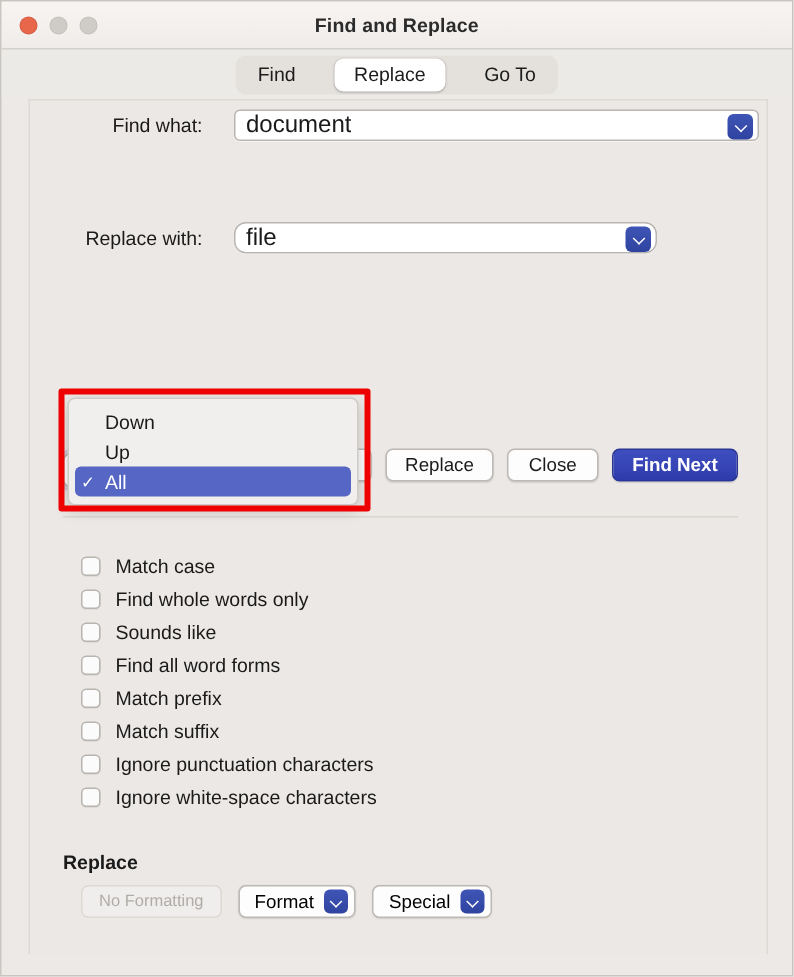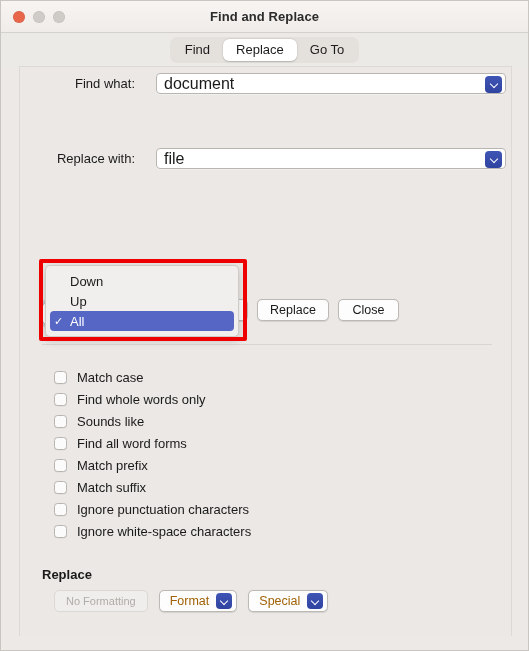--- a/index.html
+++ b/index.html
@@ -65,21 +65,21 @@
     display: flex;
     align-items: center;
     justify-content: center;
   }
   .segmented {
     display: flex;
     align-items: center;
     background: #e4e1dd;
     border-radius: 7px;
     padding: 2px;
-    gap: 0;
+    gap: 13px;
   }
   .seg {
     font-size: 13px;
     color: #1c1c1c;
     padding: 3px 13px 4px 13px;
     border-radius: 6px;
     white-space: nowrap;
     cursor: default;
   }
   .seg.active {
@@ -342,21 +342,21 @@
     white-space: nowrap;
     cursor: default;
   }
   .popbtn {
     height: 22px;
     padding: 0 4px 0 10px;
     background: #fdfdfd;
     border: 0.5px solid #bdb9b5;
     border-radius: 5px;
     font-size: 12.5px;
-    color: #a16207;
+    color: #000000;
     display: flex;
     align-items: center;
     gap: 7px;
     box-shadow: 0 0.5px 1px rgba(0,0,0,.10);
     box-sizing: border-box;
     white-space: nowrap;
     cursor: default;
   }
   .popbtn .combo-arrow {
     position: static;
@@ -394,35 +394,36 @@
       <div class="combo" style="margin-left:8px; width:350px;">
         <div class="combo-text" placeholder="">document</div>
         <div class="combo-arrow">
           <span class="chev-down"></span>
         </div>
       </div>
     </div>
 
     <div class="field-row" style="top:81px;">
       <div class="field-label" style="width:115px;">Replace with:</div>
-      <div class="combo" style="margin-left:8px; width:350px;">
+      <div class="combo" style="margin-left:8px; width:282px;border-radius:8px;">
         <div class="combo-text" placeholder="">file</div>
         <div class="combo-arrow">
           <span class="chev-down"></span>
         </div>
       </div>
     </div>
 
     <div class="actions">
       <div class="disclosure">
         <span class="chev-up"></span>
       </div>
       <div class="btn" style="left:141px; width:87px;">Replace All</div>
       <div class="btn" style="left:237px; width:72px;">Replace</div>
       <div class="btn" style="left:318px; width:61px;">Close</div>
+      <div class="btn primary" style="left:388px; width:84px;">Find Next</div>
       <div class="separator"></div>
     </div>
 
     <div class="checks" style="position:absolute; left:34px; top:299px;">
       <div class="check-row">
         <span class="checkbox"></span>
         <span class="check-label">Match case</span>
       </div>
       <div class="check-row">
         <span class="checkbox"></span>

